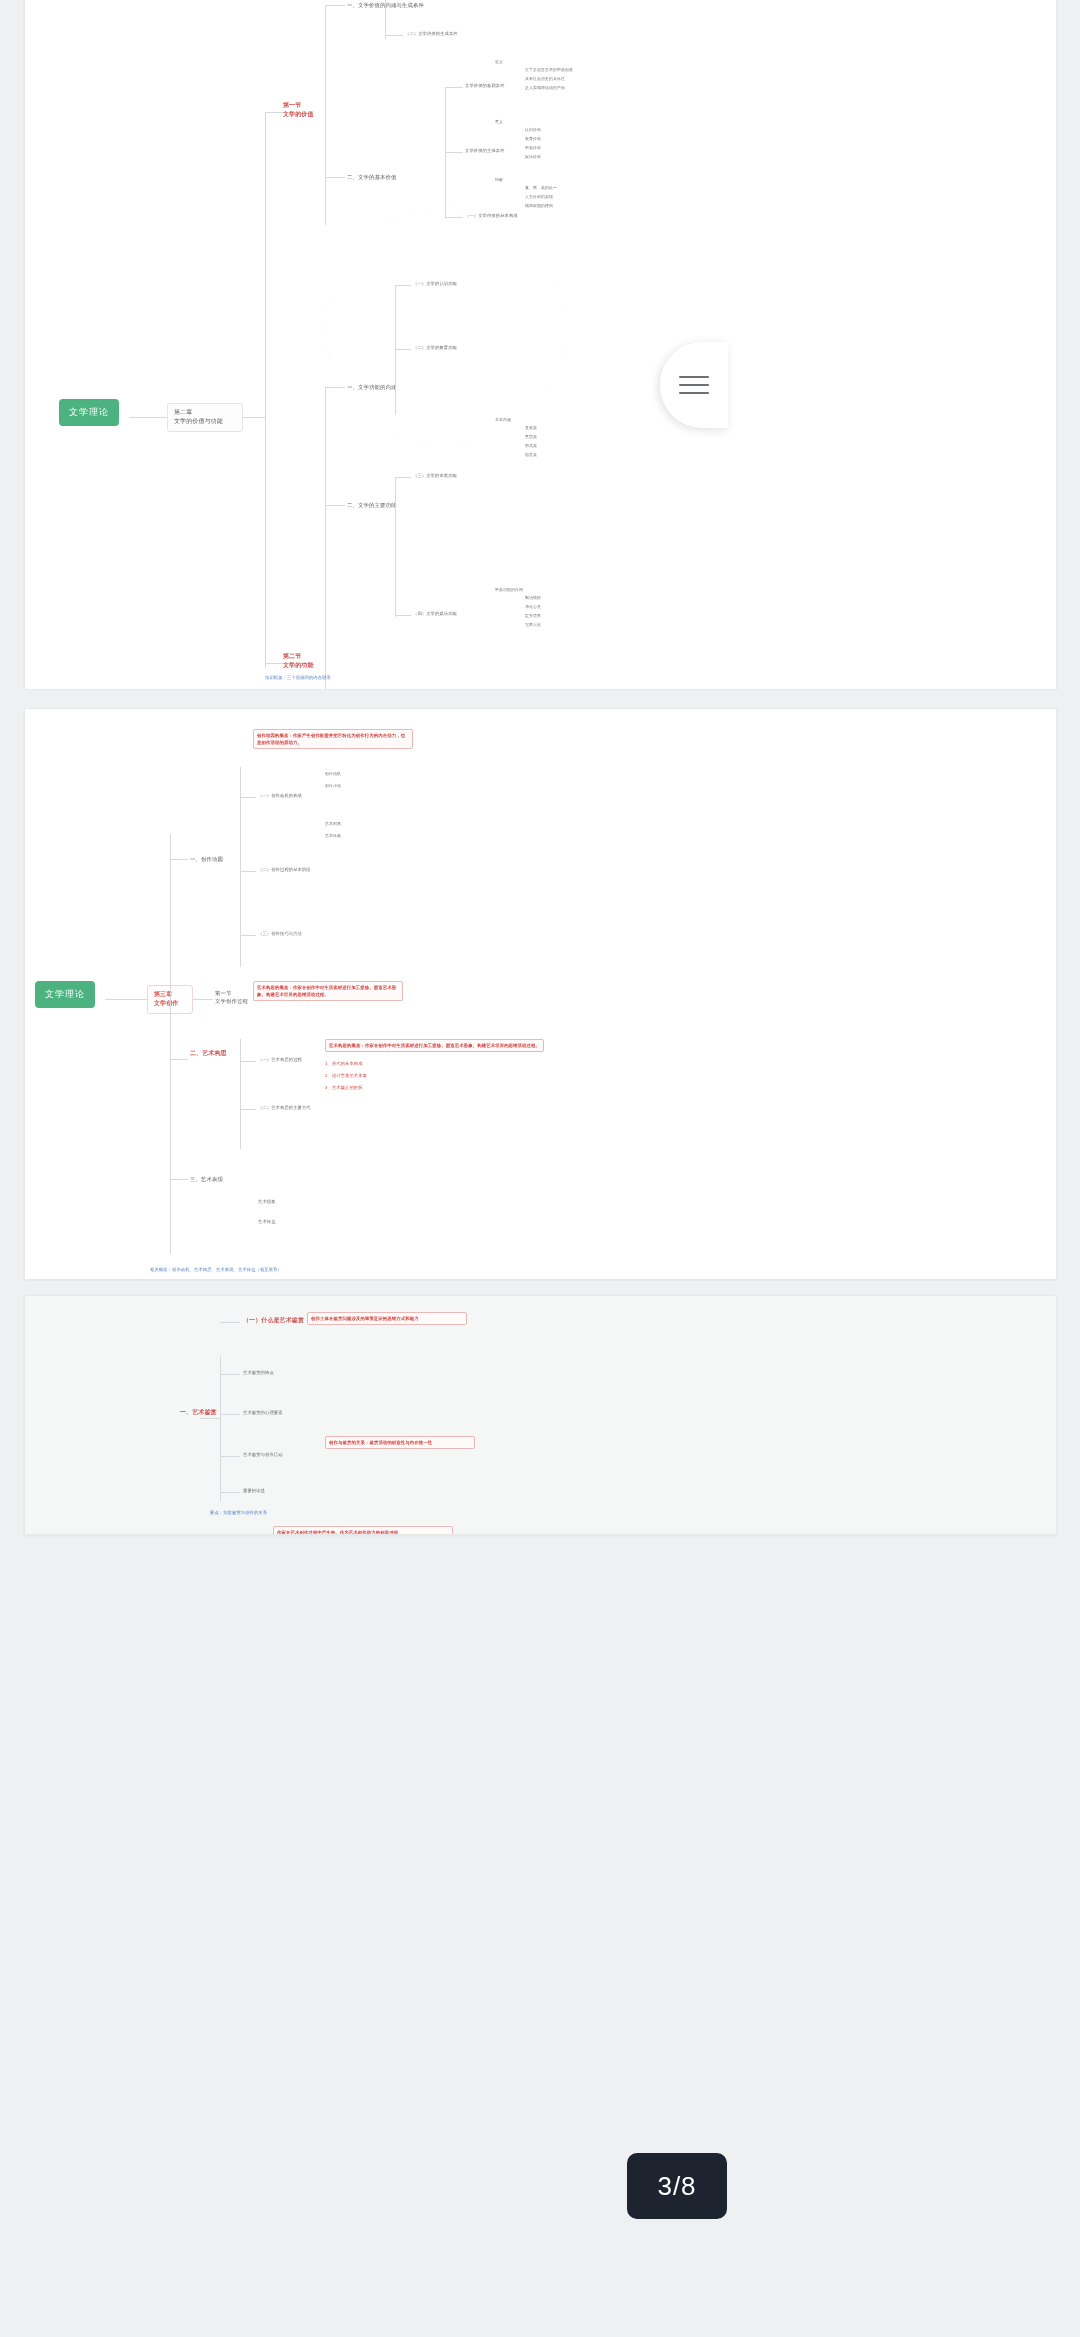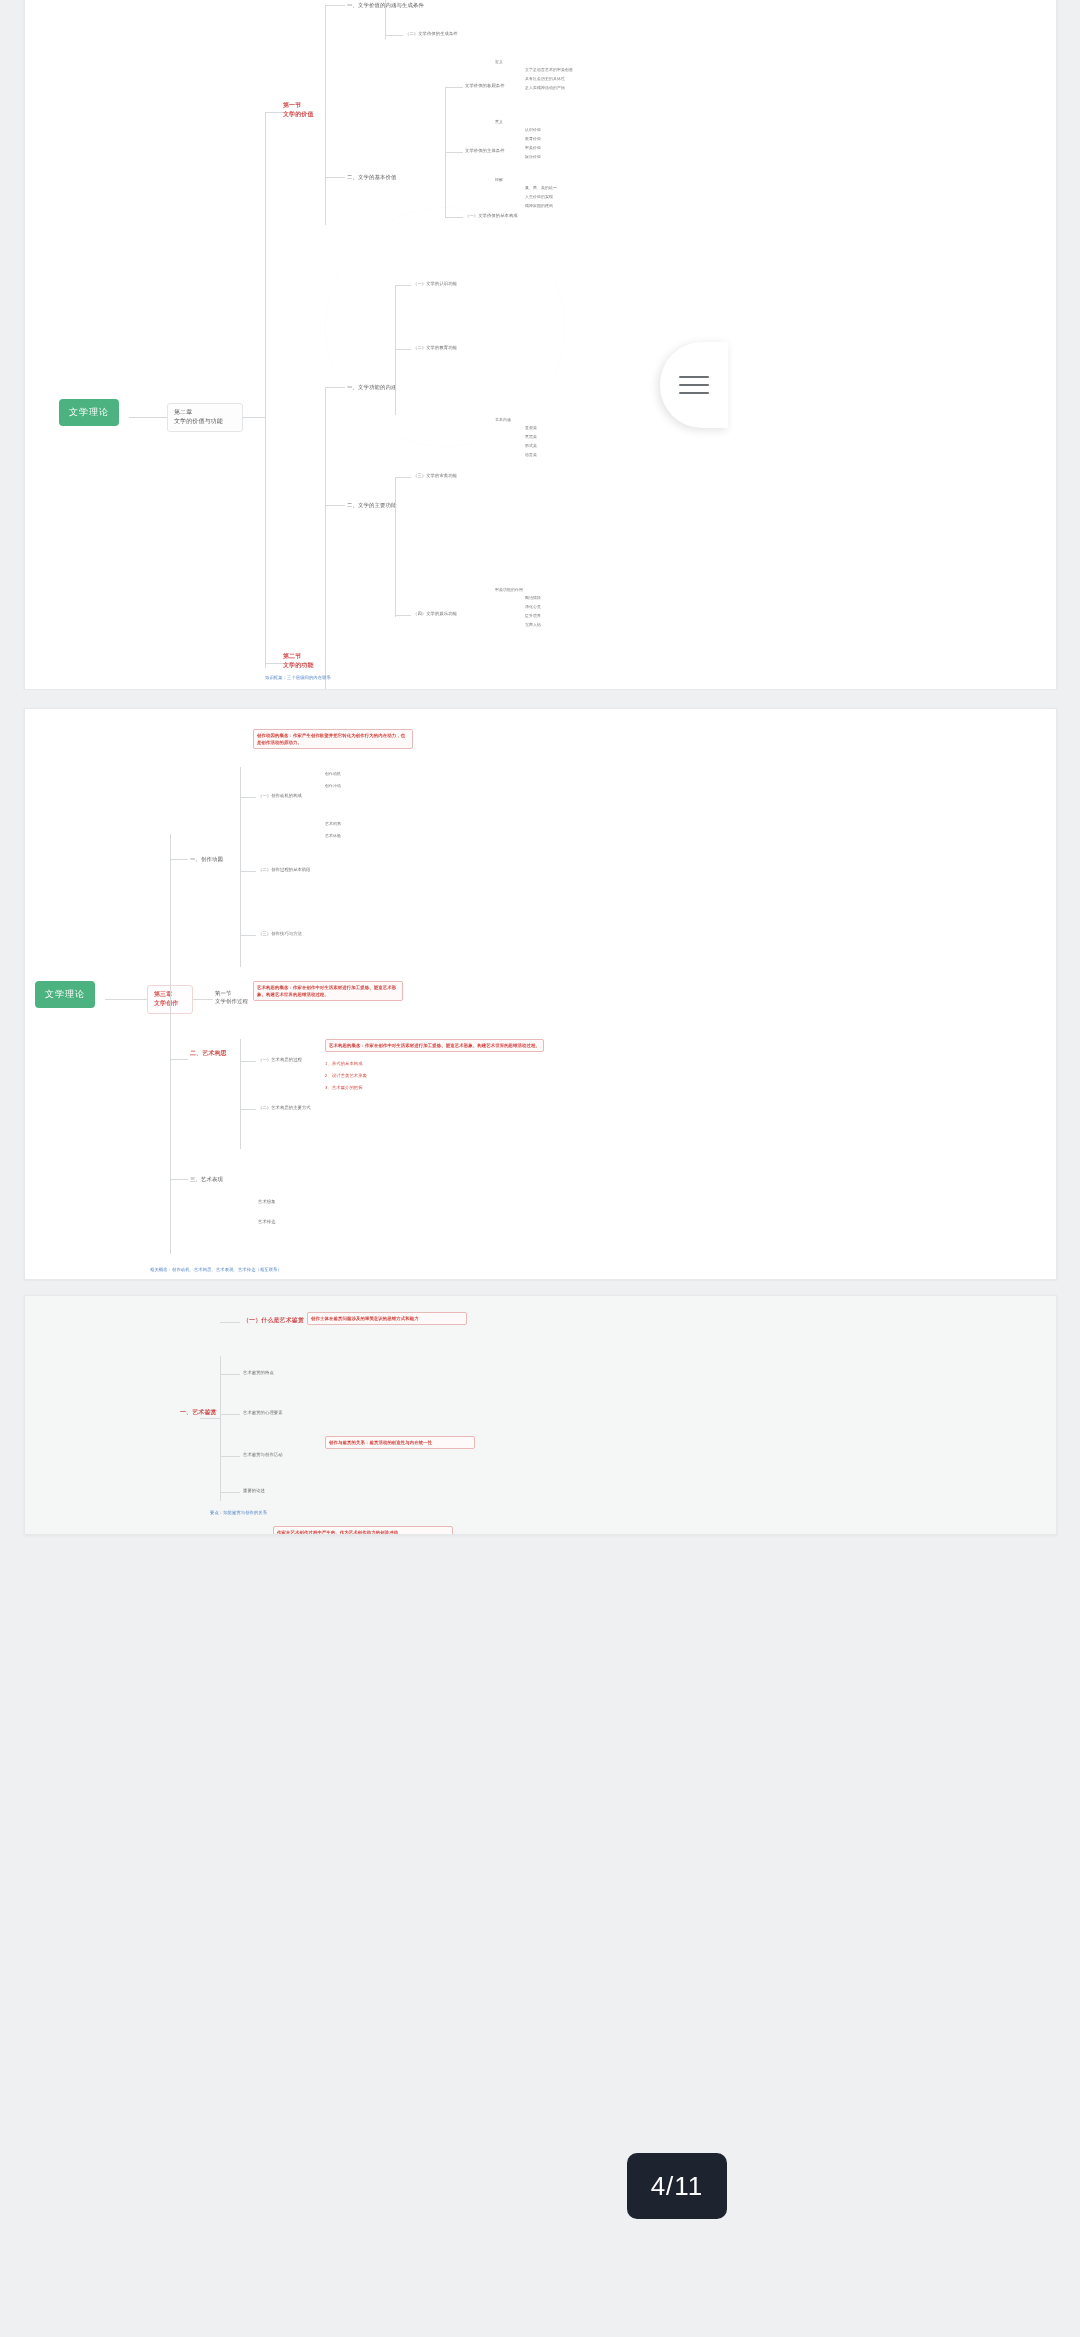--- a/index.html
+++ b/index.html
@@ -318,15 +318,15 @@
   </div>
 
   <div id="fab">
     <span class="bars">
       <i></i>
         <i></i>
         <i></i>
     </span>
   </div>
 
-  <div id="badge">4/11</div>
+  <div id="badge">3/8</div>
 
 </div>
 
 </body></html>

